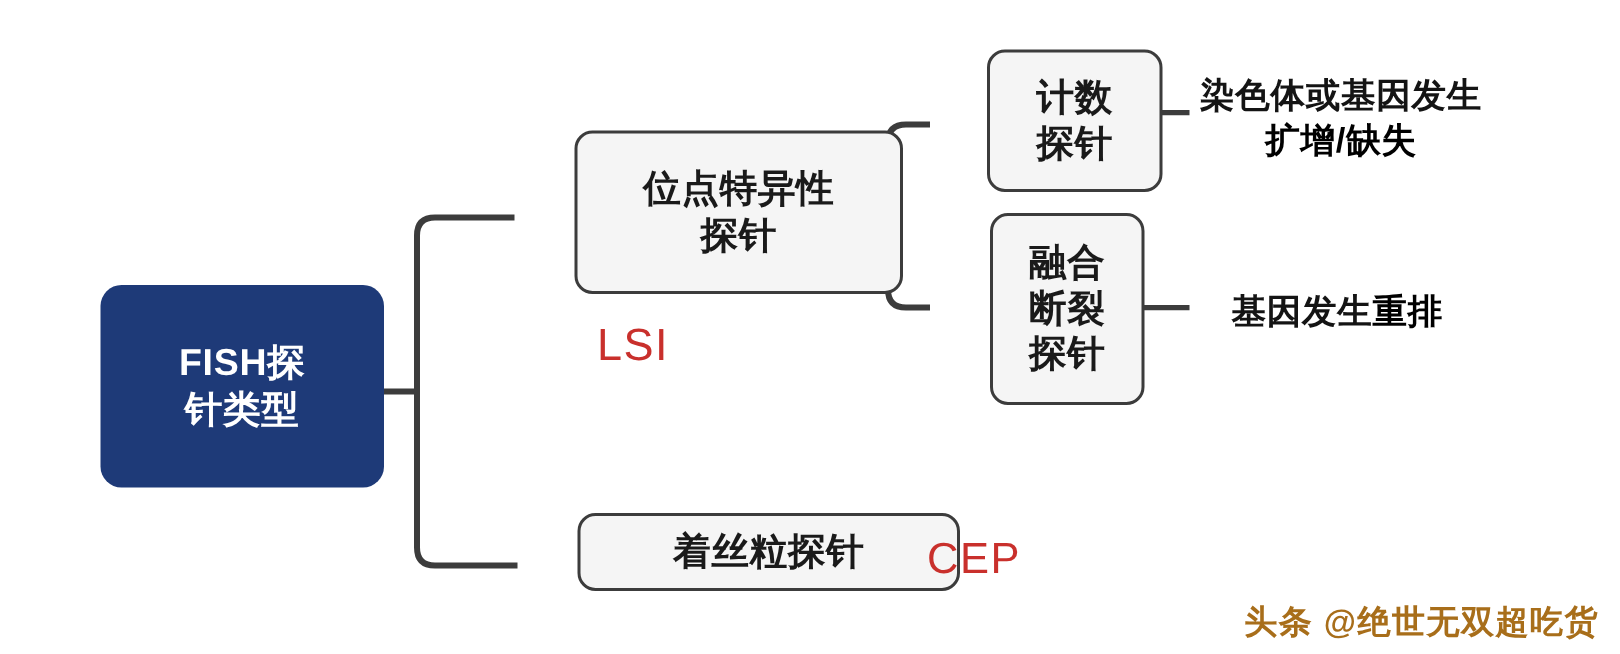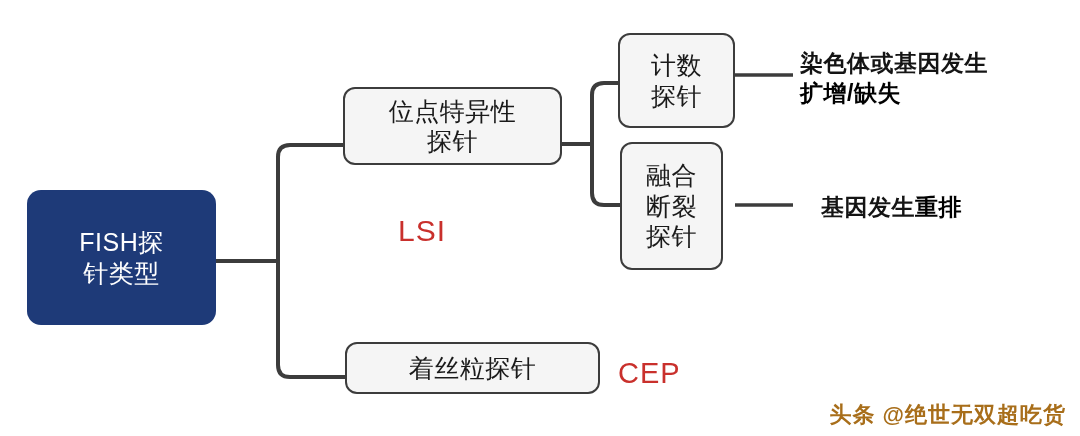--- a/index.html
+++ b/index.html
@@ -27,22 +27,23 @@
   }
 
   .node {
     position: absolute;
     box-sizing: border-box;
     display: flex;
     align-items: center;
     justify-content: center;
     text-align: center;
     line-height: 1.22;
-    font-weight: normal;
+    font-weight: bold;
     letter-spacing: 0.5px;
+    margin-left: 40px;
   }
 
   
   .node-root {
     left: 27px;
     top: 190px;
     width: 189px;
     height: 135px;
     background: #1e3a78;
     border-radius: 14px;
@@ -56,21 +57,21 @@
     background: #f5f5f5;
     border: 2.5px solid #3c3c3c;
     border-radius: 12px;
     color: #1a1a1a;
   }
 
   .node-lsi {
     left: 343px;
     top: 87px;
     width: 219px;
-    height: 78px;
+    height: 109px;
     font-size: 25px;
   }
   .node-count {
     left: 618px;
     top: 33px;
     width: 117px;
     height: 95px;
     font-size: 25px;
   }
   .node-fusion {
@@ -112,20 +113,21 @@
     font-weight: bold;
     color: #141414;
     font-size: 23px;
     line-height: 1.32;
     letter-spacing: 0.5px;
     white-space: nowrap;
   }
   .outcome-amp {
     left: 800px;
     top: 48px;
+    text-align: center;
   }
   .outcome-rearr {
     left: 800px;
     top: 192px;
     margin-left: 21px;
   }
   .hl {
     color: #000000;
   }
 

